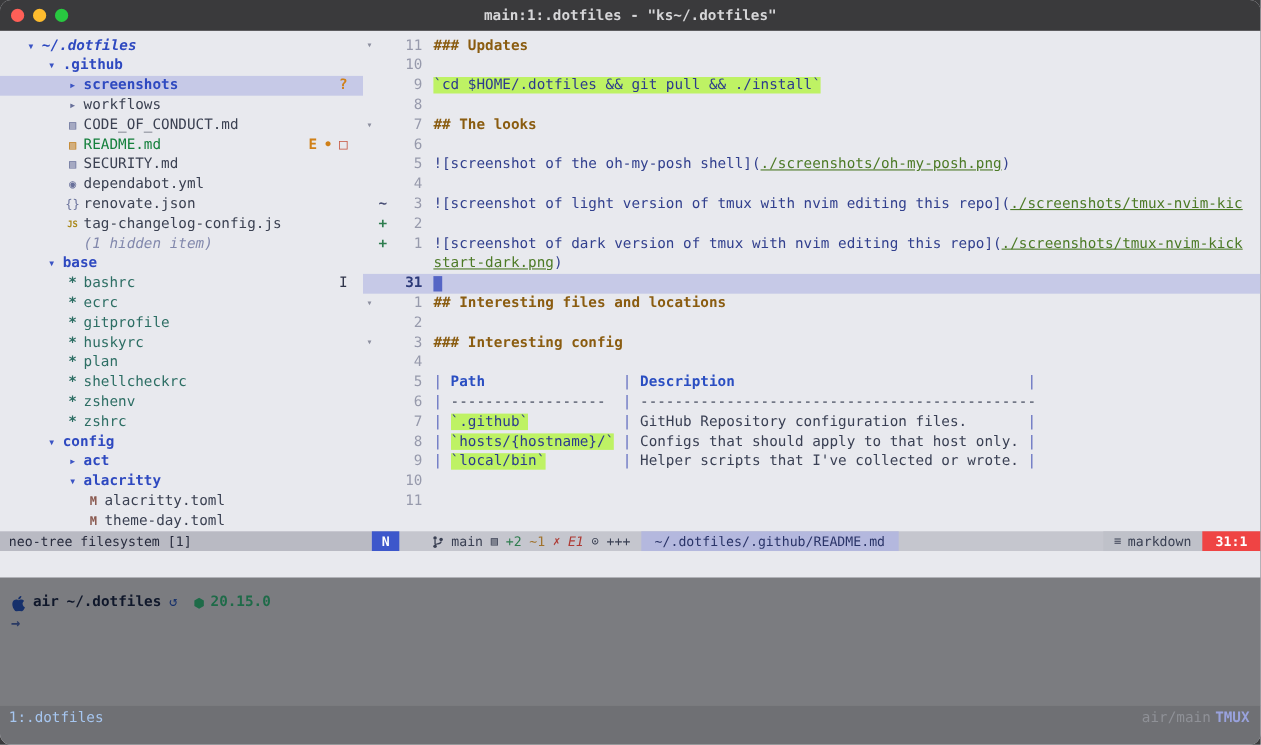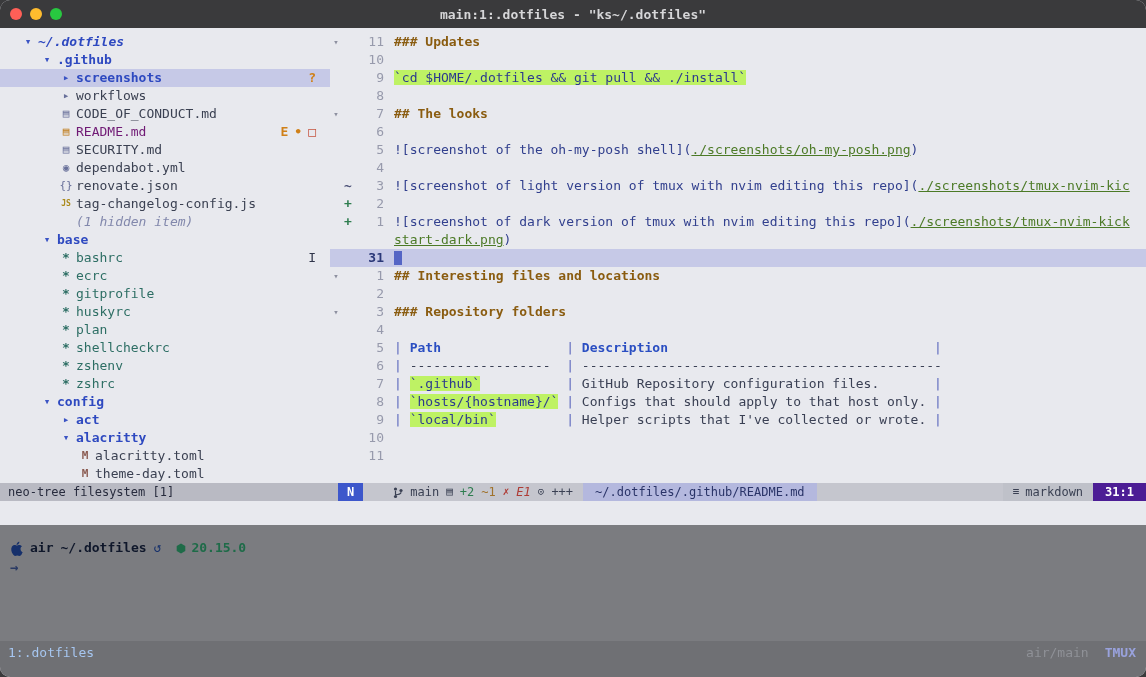--- a/index.html
+++ b/index.html
@@ -31,21 +31,21 @@
   .ticon { width:16px; flex:0 0 16px; margin-right:2px; text-align:center; color:#68709a; font-size:11px; }
   .trow.root .ticon, .trow.dir .ticon { color:#3b54c4; }
   .trow.shellfile .ticon { color:#2d6e64; font-size:13px; font-weight:bold; }
   .trow.readme .ticon { color:#bf7a16; }
   .ticon.ic-js { font-size:8px; font-weight:bold; color:#ab8a1c; }
   .ticon.ic-toml { color:#8a5a50; font-weight:bold; font-size:11px; }
   .tlabel { color:#3b4152; }
   .trow.root .tlabel { color:#2e49c0; font-weight:bold; font-style:italic; }
   .trow.dir .tlabel { color:#2e49c0; font-weight:bold; }
   .trow.shellfile .tlabel { color:#2d6e64; }
-  .trow.readme .tlabel { color:#701a75; }
+  .trow.readme .tlabel { color:#15803d; }
   .trow.hidden .tlabel { color:#8288ac; font-style:italic; }
   .tbadges { margin-left:auto; padding-right:14px; display:flex; gap:6px; }
   .badge { font-size:13px; }
   .badge.b-warn { color:#d08018; font-weight:bold; }
   .badge.b-err { color:#c65540; }
   .badge.b-dark { color:#30354a; }
   
   .editor { flex:1; padding-top:5px; overflow:hidden; }
   .erow { height:18px; line-height:18px; display:flex; font-size:13px; white-space:pre; }
   .erow.cur { background:#c6c9e7; }
@@ -72,35 +72,35 @@
   .sl-git { display:inline-flex; align-items:center; gap:7px; padding:0 10px;margin-left:20px; }
   .sl-ic { color:#3a4053; font-size:11px; }
   .sl-add { color:#2e7d4f; }
   .sl-mod { color:#a0722c; }
   .sl-errico { color:#ae3b35; }
   .sl-err { color:#ae3b35;font-style:italic; }
   .sl-extra { color:#3a4053; }
   .sl-path { background:#b4b8de; color:#2a3468; padding:0 12px; }
   .sl-fill { flex:1; }
   .sl-ft { display:inline-flex; align-items:center; gap:6px; padding:0 10px; background:#bfc1c9; }
-  .sl-pos { background:#4c1d95; color:#ffffff; font-weight:bold; padding:0 12px; }
+  .sl-pos { background:#ef4444; color:#ffffff; font-weight:bold; padding:0 12px; }
   
   .cmdline { height:24px; flex:0 0 24px; background:#e8e9ee; color:#3b4152; font-size:13px; line-height:22px; padding-left:336px; white-space:pre; }
   
   .shell { flex:1; background:#7b7c80; padding:14px 10px 0 10px; }
   .prompt-line { height:18px; line-height:18px; display:flex; align-items:center; gap:7px; font-size:13px; }
   .p-user, .p-path { color:#0f172a; font-weight:bold; }
   .p-sync { color:#16306b; }
   .p-node { display:inline-flex; align-items:center; gap:5px; margin-left:8px; color:#1e6b48; font-weight:bold; }
   .prompt-arrow { margin-top:2px; color:#2a3a64; font-weight:bold; font-size:14px; }
   
   .tmuxbar { height:32px; flex:0 0 32px; background:#6f7074; display:flex; align-items:flex-start; font-size:13px; padding:4px 10px 0 8px; }
   .tm-win { color:#a6c6f0; }
   .tm-fill { flex:1; }
-  .tm-host { color:#8f9197; margin-right:16px; }
+  .tm-host { color:#8f9197; margin-right:4px; }
   .tm-label { color:#99a2dd; font-weight:bold; }
   svg { display:block; }
 </style>
 </head>
 <body>
 
 <div class="screen">
 
   <div class="titlebar">
     <div class="traffic">
@@ -234,21 +234,21 @@
         <div class="erow"><span class="fold"></span><span class="sign"></span><span class="lnum">6</span><span class="ltext"></span></div>
         <div class="erow"><span class="fold"></span><span class="sign"></span><span class="lnum">5</span><span class="ltext"><span class="sg-alt">![screenshot of the oh-my-posh shell](</span><span class="sg-link">./screenshots/oh-my-posh.png</span><span class="sg-alt">)</span></span></div>
         <div class="erow"><span class="fold"></span><span class="sign"></span><span class="lnum">4</span><span class="ltext"></span></div>
         <div class="erow"><span class="fold"></span><span class="sign s-chg">~</span><span class="lnum">3</span><span class="ltext"><span class="sg-alt">![screenshot of light version of tmux with nvim editing this repo](</span><span class="sg-link">./screenshots/tmux-nvim-kic</span></span></div>
         <div class="erow"><span class="fold"></span><span class="sign s-add">+</span><span class="lnum">2</span><span class="ltext"></span></div>
         <div class="erow"><span class="fold"></span><span class="sign s-add">+</span><span class="lnum">1</span><span class="ltext"><span class="sg-alt">![screenshot of dark version of tmux with nvim editing this repo](</span><span class="sg-link">./screenshots/tmux-nvim-kick</span></span></div>
         <div class="erow"><span class="fold"></span><span class="sign"></span><span class="lnum"></span><span class="ltext"><span class="sg-link">start-dark.png</span><span class="sg-alt">)</span></span></div>
         <div class="erow cur"><span class="fold"></span><span class="sign"></span><span class="lnum">31</span><span class="ltext"><span class="cursor-block"></span></span></div>
         <div class="erow"><span class="fold">▾</span><span class="sign"></span><span class="lnum">1</span><span class="ltext"><span class="sg-h">## Interesting files and locations</span></span></div>
         <div class="erow"><span class="fold"></span><span class="sign"></span><span class="lnum">2</span><span class="ltext"></span></div>
-        <div class="erow"><span class="fold">▾</span><span class="sign"></span><span class="lnum">3</span><span class="ltext"><span class="sg-h">### Repository folders</span></span></div>
+        <div class="erow"><span class="fold">▾</span><span class="sign"></span><span class="lnum">3</span><span class="ltext"><span class="sg-h">### Interesting config</span></span></div>
         <div class="erow"><span class="fold"></span><span class="sign"></span><span class="lnum">4</span><span class="ltext"></span></div>
         <div class="erow"><span class="fold"></span><span class="sign"></span><span class="lnum">5</span><span class="ltext"><span class="sg-pipe">| </span><span class="sg-th">Path</span><span class="sg-txt">                </span><span class="sg-pipe">| </span><span class="sg-th">Description</span><span class="sg-txt">                                  </span><span class="sg-pipe">|</span></span></div>
         <div class="erow"><span class="fold"></span><span class="sign"></span><span class="lnum">6</span><span class="ltext"><span class="sg-pipe">| </span><span class="sg-txt">------------------  </span><span class="sg-pipe">| </span><span class="sg-txt">----------------------------------------------</span></span></div>
         <div class="erow"><span class="fold"></span><span class="sign"></span><span class="lnum">7</span><span class="ltext"><span class="sg-pipe">| </span><span class="sg-code">`.github`</span><span class="sg-txt">           </span><span class="sg-pipe">| </span><span class="sg-txt">GitHub Repository configuration files.       </span><span class="sg-pipe">|</span></span></div>
         <div class="erow"><span class="fold"></span><span class="sign"></span><span class="lnum">8</span><span class="ltext"><span class="sg-pipe">| </span><span class="sg-code">`hosts/{hostname}/`</span><span class="sg-txt"> </span><span class="sg-pipe">| </span><span class="sg-txt">Configs that should apply to that host only. </span><span class="sg-pipe">|</span></span></div>
         <div class="erow"><span class="fold"></span><span class="sign"></span><span class="lnum">9</span><span class="ltext"><span class="sg-pipe">| </span><span class="sg-code">`local/bin`</span><span class="sg-txt">         </span><span class="sg-pipe">| </span><span class="sg-txt">Helper scripts that I've collected or wrote. </span><span class="sg-pipe">|</span></span></div>
         <div class="erow"><span class="fold"></span><span class="sign"></span><span class="lnum">10</span></div>
         <div class="erow"><span class="fold"></span><span class="sign"></span><span class="lnum">11</span><span class="ltext"></span></div>
       </div>
   </div>

